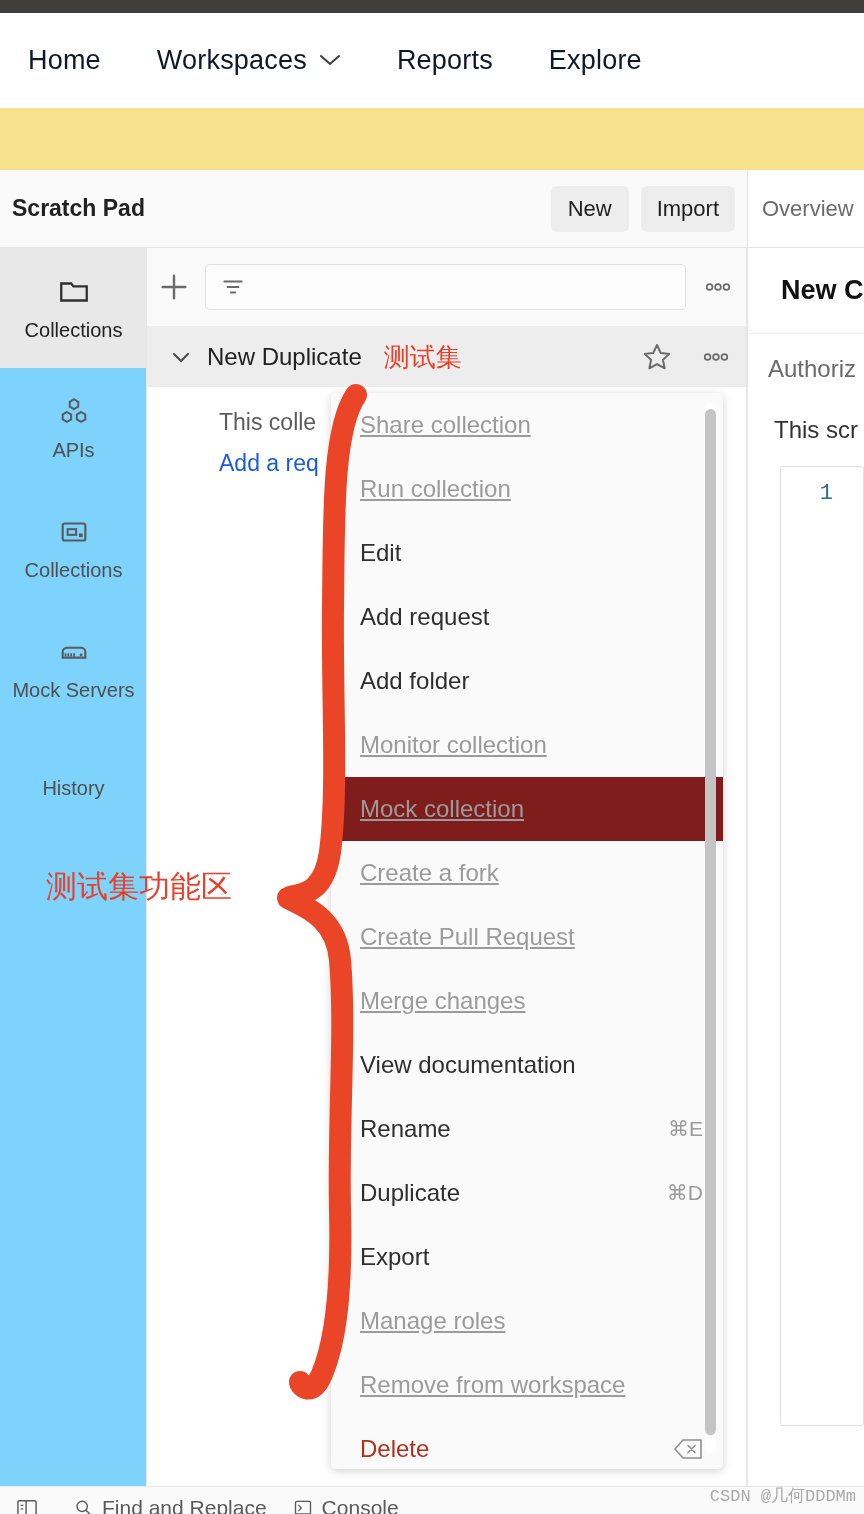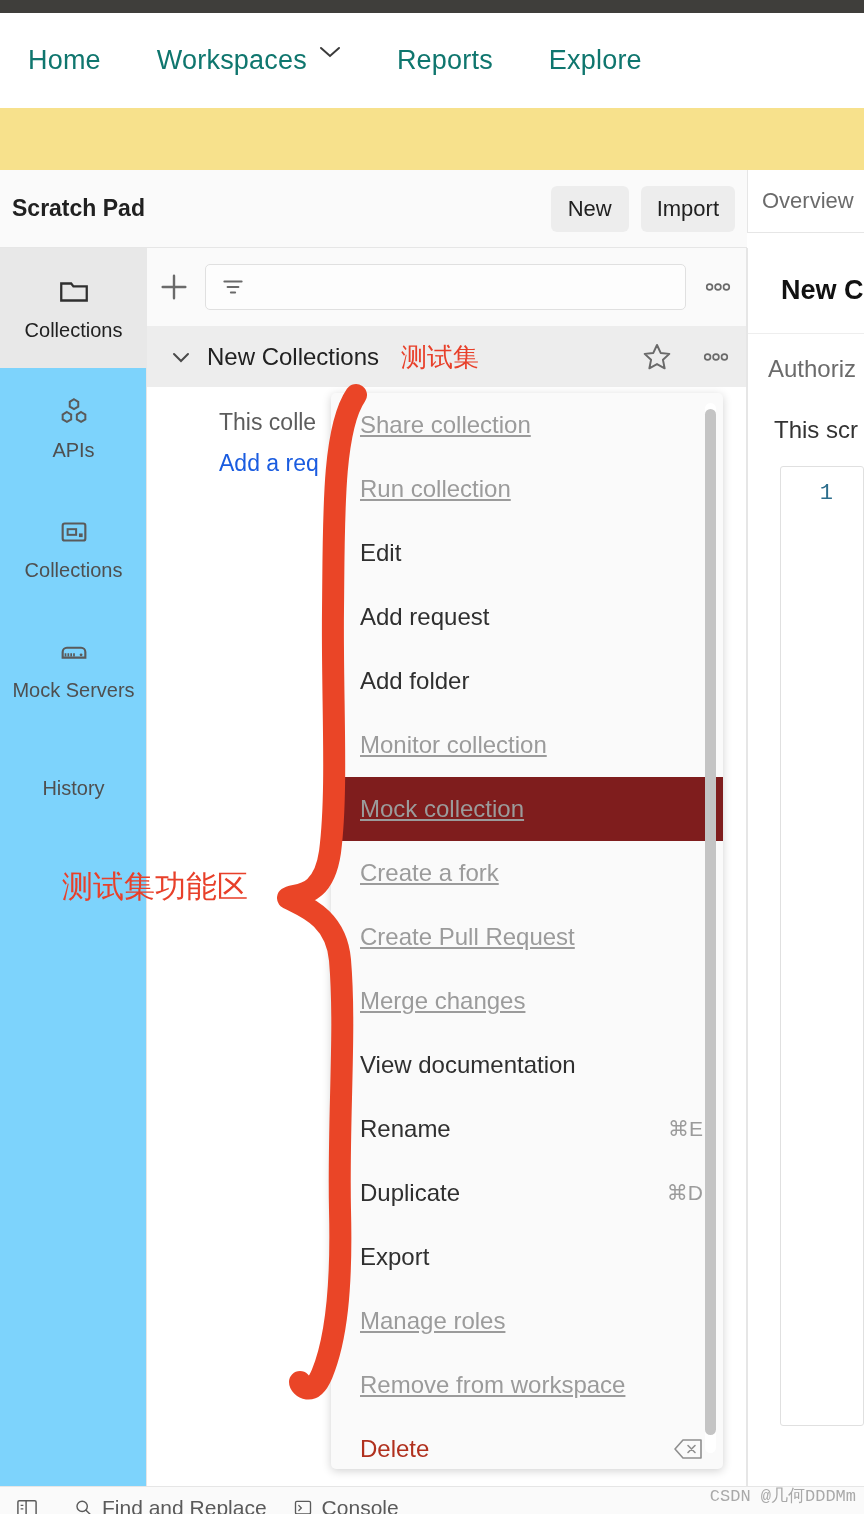--- a/index.html
+++ b/index.html
@@ -17,22 +17,22 @@
     background: #3f3e3b;
   }
 
   
   .mainnav {
     position: absolute; left: 0; top: 13px; width: 864px; height: 94px;
     background: #ffffff;
     display: flex; align-items: center; padding-left: 20px; gap: 40px;
   }
   .nav-item {
-    font-size: 27px; color: #0f766e; letter-spacing: .2px;
-    display: flex; gap: 12px; padding: 4px 8px;
+    font-size: 27px; color: #0f172a; letter-spacing: .2px;
+    display: flex; align-items: center; gap: 12px; padding: 4px 8px;
     cursor: default;
   }
   .chev-sm { display: inline-block; }
   .chev-sm svg { display: block; }
 
   
   .banner {
     position: absolute; left: 0; top: 108px; width: 864px; height: 62px;
     background: #f7e18c;
   }
@@ -50,21 +50,21 @@
   }
   .ws-btn {
     height: 46px; min-width: 78px; padding: 0 16px;
     background: #ededed; border-radius: 6px;
     display: flex; align-items: center; justify-content: center;
     font-size: 22px; color: #212121; margin-right: 12px; cursor: default;
   }
 
   
   .tabstrip {
-    position: absolute; left: 747px; top: 170px; width: 117px; height: 63px;
+    position: absolute; left: 747px; top: 170px; width: 117px; height: 78px;
     background: #ffffff; border-left: 1px solid #e6e6e6;
     border-bottom: 1px solid #e6e6e6;
     display: flex; align-items: center;
   }
   .tabstrip .tab {
     font-size: 22px; color: #6b6b6b; padding-left: 14px; white-space: nowrap;
     cursor: default;
   }
 
   
@@ -168,21 +168,21 @@
     position: absolute; left: 0; top: 6px; width: 11px; height: 1026px;
     background: #c4c4c4; border-radius: 6px;
   }
 
   
   .annot-svg {
     position: absolute; left: 0; top: 0; width: 864px; height: 1514px;
     pointer-events: none;
   }
   .annot-text {
-    position: absolute; left: 62px; top: 866px;
+    position: absolute; left: 46px; top: 866px;
     font-size: 31px; color: #e8402a; white-space: nowrap;
     font-family: Liberation Mono, monospace;
   }
 
   
   .statusbar {
     position: absolute; left: 0; top: 1486px; width: 864px; height: 43px;
     background: #fafafa; border-top: 1px solid #e6e6e6;
     display: flex; align-items: center; padding-left: 16px; gap: 26px;
     overflow: hidden;
@@ -293,21 +293,21 @@
         <circle cx="8" cy="12" r="2.4" fill="none" stroke="#6a6a6a" stroke-width="1.4"></circle>
         <circle cx="15" cy="12" r="2.4" fill="none" stroke="#6a6a6a" stroke-width="1.4"></circle>
         <circle cx="22" cy="12" r="2.4" fill="none" stroke="#6a6a6a" stroke-width="1.4"></circle>
       </svg>
     </div>
 
     <div class="colrow">
       <svg class="chev" viewBox="0 0 24 24">
         <path d="M5 9 L12 16 L19 9" stroke="#4a4a4a" stroke-width="2" fill="none" stroke-linecap="round"></path>
       </svg>
-      <span class="colname">New Collections</span>
+      <span class="colname">New Duplicate</span>
       <span class="colname-cn">测试集</span>
       <span class="spacer"></span>
       <svg class="star-btn" viewBox="0 0 24 24">
         <path d="M12 3.5 l2.6 5.6 6.1 .7 -4.5 4.2 1.2 6 -5.4 -3 -5.4 3 1.2 -6 -4.5 -4.2 6.1 -.7 Z" fill="none" stroke="#6a6a6a" stroke-width="1.4" stroke-linejoin="round"></path>
       </svg>
       <svg class="dots-btn" style="margin-right:12px" viewBox="0 0 30 24">
         <circle cx="8" cy="12" r="2.4" fill="none" stroke="#6a6a6a" stroke-width="1.4"></circle>
         <circle cx="15" cy="12" r="2.4" fill="none" stroke="#6a6a6a" stroke-width="1.4"></circle>
         <circle cx="22" cy="12" r="2.4" fill="none" stroke="#6a6a6a" stroke-width="1.4"></circle>
       </svg>

